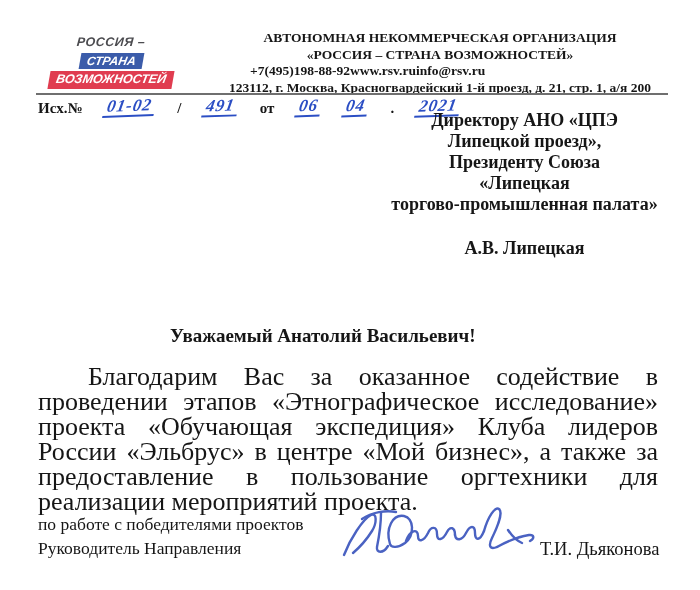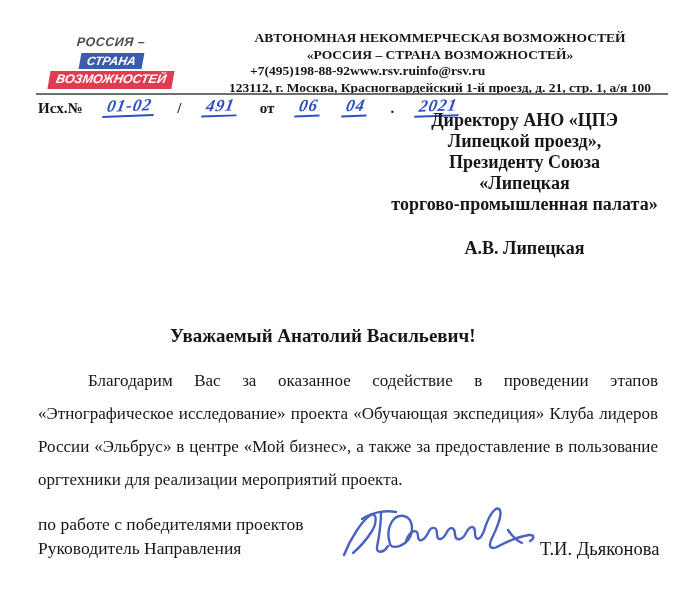--- a/index.html
+++ b/index.html
@@ -67,21 +67,21 @@
     font-size:18px; line-height:21px;
   }
   .recipient-name { margin-top:23px; }
   
   .salutation {
     position:absolute; left:170px; top:325px;
     font-weight:bold; font-size:19px;
   }
   .body-par {
     position:absolute; left:38px; top:364px; width:620px;
-    font-size:17px; line-height:33px;
+    font-size:26px; line-height:25px;
     text-align:justify; text-indent:50px;
   }
   
   .sig-titles {
     position:absolute; left:38px; top:513px;
     font-size:17.5px; line-height:23.5px;
   }
   .sig-svg { position:absolute; left:336px; top:497px; }
   .sig-name {
     position:absolute; left:540px; top:539px;
@@ -97,28 +97,28 @@
     <div class="logo-l1">РОССИЯ –</div>
     <div class="logo-l2-wrap">
       <span class="logo-l2">СТРАНА</span>
     </div>
     <div>
       <span class="logo-l3">ВОЗМОЖНОСТЕЙ</span>
     </div>
   </div>
 
   <div class="org-header">
-    <div>АВТОНОМНАЯ НЕКОММЕРЧЕСКАЯ ВОЗМОЖНОСТЕЙ</div>
+    <div>АВТОНОМНАЯ НЕКОММЕРЧЕСКАЯ ОРГАНИЗАЦИЯ</div>
     <div>«РОССИЯ – СТРАНА ВОЗМОЖНОСТЕЙ»</div>
     <div class="org-contacts">
       <span>+7(495)198-88-92</span>
       <span>www.rsv.ru</span>
       <span>info@rsv.ru</span>
     </div>
-    <div>123112, г. Москва, Красногвардейский 1-й проезд, д. 21, стр. 1, а/я 100</div>
+    <div>123112, г. Москва, Красногвардейский 1-й проезд, д. 21, стр. 1, а/я 200</div>
   </div>
 
   <div class="rule"></div>
 
   <div class="ref-line">
     <span>Исх.№</span>
     <span class="hand hand-u">01-02</span>
     <span>/</span>
     <span class="hand hand-u">491</span>
     <span>от</span>

